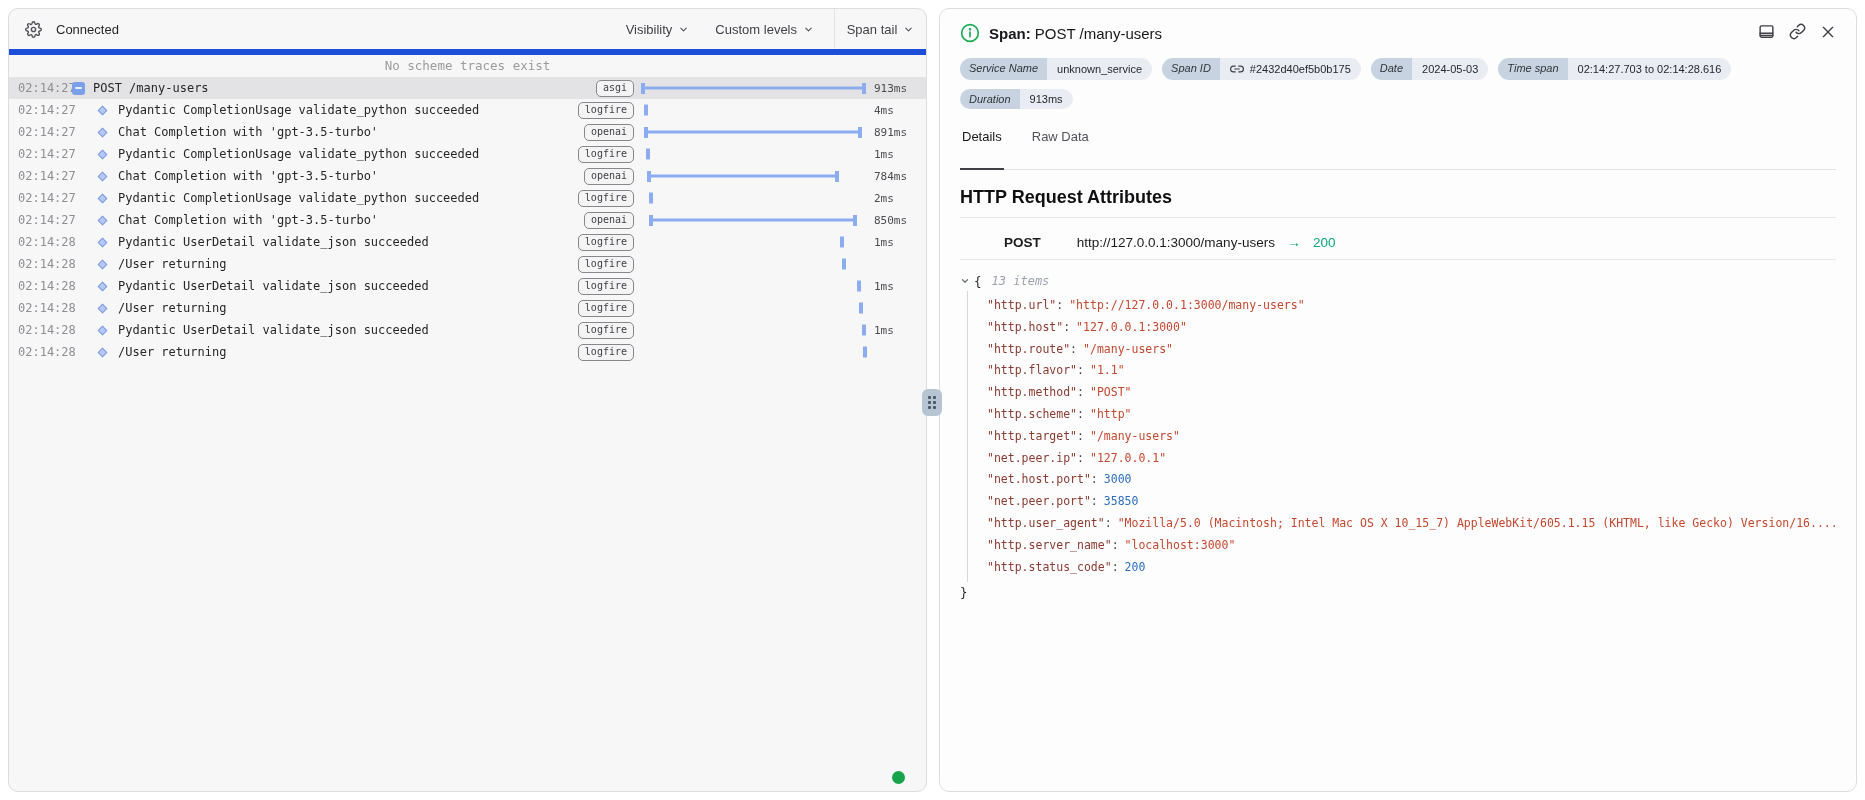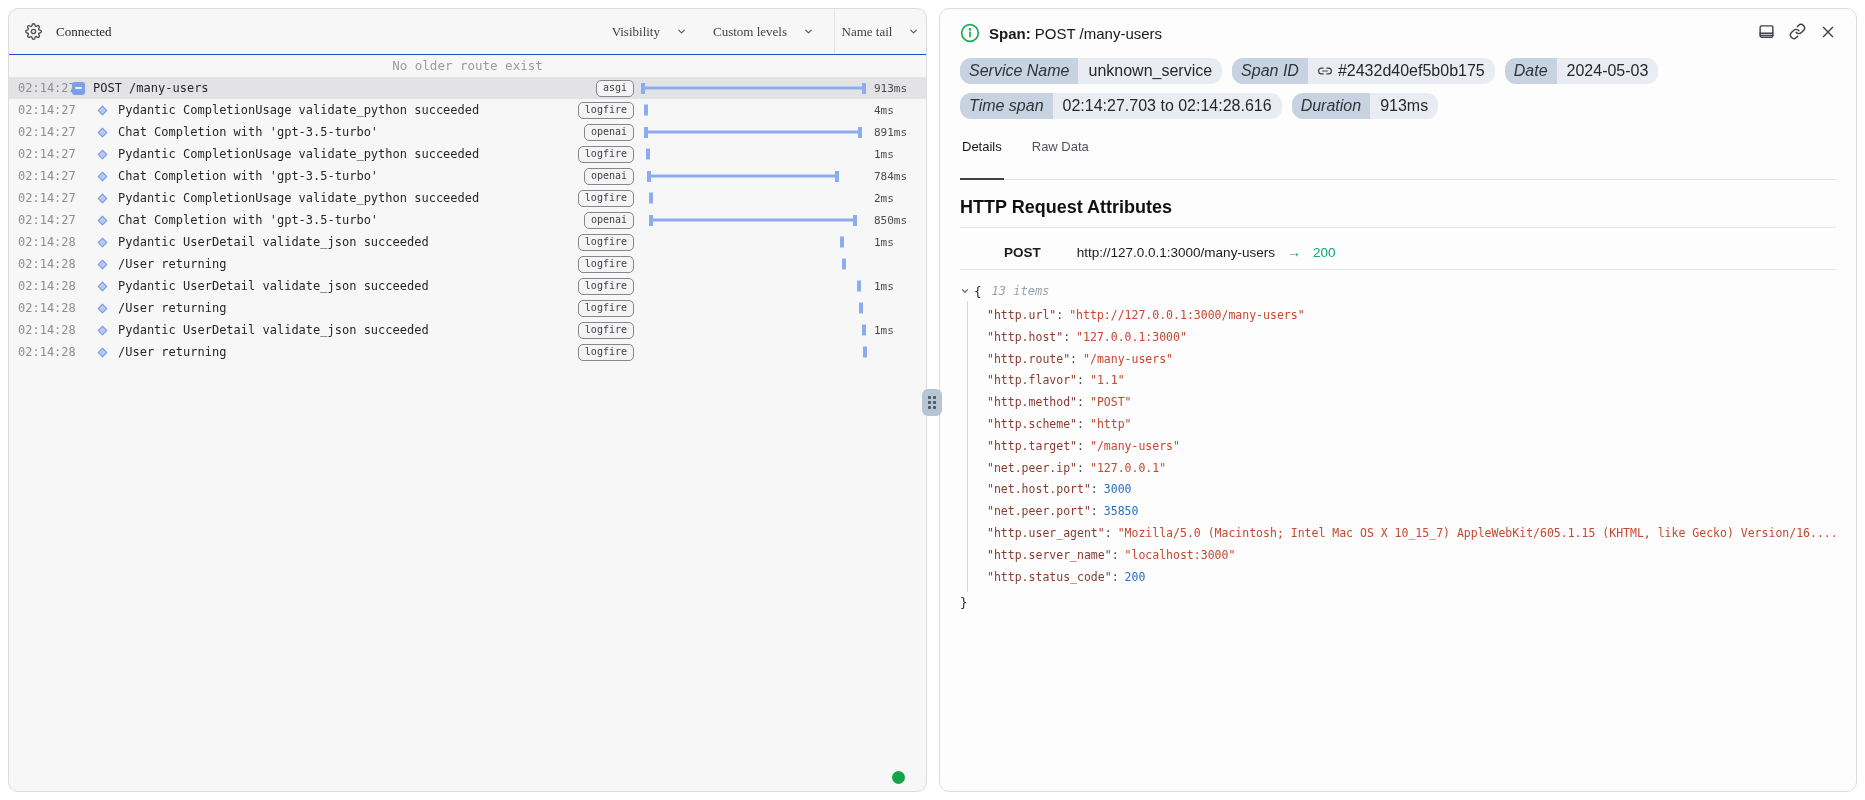--- a/index.html
+++ b/index.html
@@ -4,26 +4,26 @@
 <style>
   * { margin:0; padding:0; box-sizing:border-box; }
   html,body { width:1865px; height:800px; background:#ffffff; font-family:"Liberation Sans", sans-serif; }
   .app { position:relative; width:1865px; height:800px; }
 
   .panel { position:absolute; top:8px; border:1px solid #dcdcdf; border-radius:10px; overflow:hidden; }
   .panel.left  { left:8px;   width:919px; height:784px; background:#f7f7f8; }
   .panel.right { left:939px; width:918px; height:784px; background:#fdfdfd; }
 
   
-  .lp-header { height:46px; display:flex; align-items:stretch; border-bottom:1px solid #1d4ed8;font-family:Liberation Serif, serif; }
+  .lp-header { height:46px; display:flex; align-items:stretch; border-bottom:6px solid #1d4ed8; }
   .lp-status { display:flex; align-items:center; gap:14px; padding-left:16px; flex:0 0 auto; }
   .lp-status .txt { font-size:13px; color:#27272a; }
   .lp-spacer { flex:1; }
   .lp-controls { display:flex; align-items:center; gap:26px; padding-right:20px; }
-  .ddl { display:flex; align-items:center; gap:16px; font-size:13px; color:#3f3f46; background:none; border:none; cursor:pointer; font-family:inherit; }
+  .ddl { display:flex; align-items:center; gap:6px; font-size:13px; color:#3f3f46; background:none; border:none; cursor:pointer; font-family:inherit; }
   .livetail-sec { flex:0 0 92px; border-left:1px solid #e4e4e7; display:flex; align-items:center; justify-content:center; }
   .icon-btn { background:none; border:none; color:#3f3f46; cursor:pointer; display:flex; align-items:center; }
   svg { display:block; }
 
   
   .notice { height:22px; line-height:22px; text-align:center; font-family:"DejaVu Sans Mono", monospace; font-size:12.5px; color:#9b9b9e; }
   .rows { }
   .trace-row { height:22px; display:flex; align-items:center; font-family:"DejaVu Sans Mono", monospace; cursor:pointer; }
   .trace-row.selected { background:#e3e3e6; }
   .tr-time { width:58px; padding-left:9px; font-size:12px; color:#8e8e93; flex:0 0 auto; }
@@ -48,21 +48,21 @@
   .grip { position:absolute; left:922px; top:389px; width:20px; height:27px; border-radius:6px; background:#b7c5d3; display:grid; grid-template-columns:repeat(2,3px); grid-template-rows:repeat(3,3px); gap:2px; place-content:center; cursor:col-resize; z-index:5; }
   .grip i { background:#4a5866; border-radius:1px; }
 
   
   .rp { padding:14px 20px 0 20px; }
   .rp-head { display:flex; align-items:flex-start; }
   .rp-title { display:flex; align-items:center; gap:9px; font-size:15px; color:#18181b; flex:1; }
   .rp-title b { font-weight:700; }
   .rp-icons { display:flex; align-items:center; gap:14px; color:#3f3f46; }
   .meta { display:flex; flex-wrap:wrap; gap:9px 10px; margin-top:15px; }
-  .pill { display:inline-flex; align-items:stretch; border-radius:11px; overflow:hidden; font-size:16px;justify-content:center; }
+  .pill { display:inline-flex; align-items:stretch; border-radius:11px; overflow:hidden; font-size:11px;justify-content:center; }
   .pill .pl { background:#c7d3e1; color:#30343a; font-style:italic; padding:4px 9px; }
   .pill .pv { background:#e9edf3; color:#26282c; padding:4px 10px; display:flex; align-items:center; gap:6px; }
   .tabs { display:flex; gap:26px; margin-top:20px; border-bottom:1px solid #e4e4e7; }
   .tab { font-size:13px; color:#52525b; padding:0 2px 25px; cursor:pointer; position:relative; }
   .tab.active { color:#18181b; }
   .tab.active::after { content:""; position:absolute; left:0; right:0; bottom:-1px; height:2px; background:#3f3f46; }
   .h2 { font-size:18px; font-weight:700; color:#101012; margin-top:17px; }
   .rule { border:none; border-top:1px solid #e7e7ea; margin-top:9px; }
   .req { display:flex; align-items:center; gap:12px; margin:16px 0 0 16px; font-size:13.5px; color:#1c1c1f; }
   .req .method { font-weight:700; margin-right:24px;padding-left:28px; }
@@ -108,29 +108,29 @@
         </button>
         <button class="ddl">
           <span>Custom levels</span>
           <svg class="chev" width="11" height="11" viewBox="0 0 24 24" fill="none" stroke="currentColor" stroke-width="2.4" stroke-linecap="round" stroke-linejoin="round">
               <polyline points="6 9 12 15 18 9"></polyline>
             </svg>
         </button>
       </div>
       <div class="livetail-sec">
         <button class="ddl">
-          <span>Name tail</span>
+          <span>Span tail</span>
           <svg class="chev" width="11" height="11" viewBox="0 0 24 24" fill="none" stroke="currentColor" stroke-width="2.4" stroke-linecap="round" stroke-linejoin="round">
               <polyline points="6 9 12 15 18 9"></polyline>
             </svg>
         </button>
       </div>
     </header>
 
-    <div class="notice">No older route exist</div>
+    <div class="notice">No scheme traces exist</div>
     <div class="rows" id="rows">
         <div class="trace-row selected">
           <span class="tr-time">02:14:27</span>
           <span class="tr-iconwrap">
             <span class="sq">
               <span class="sq-line"></span>
             </span>
           </span>
           <span class="tr-label">POST /many-users</span>
           <span class="tr-badgecol">

